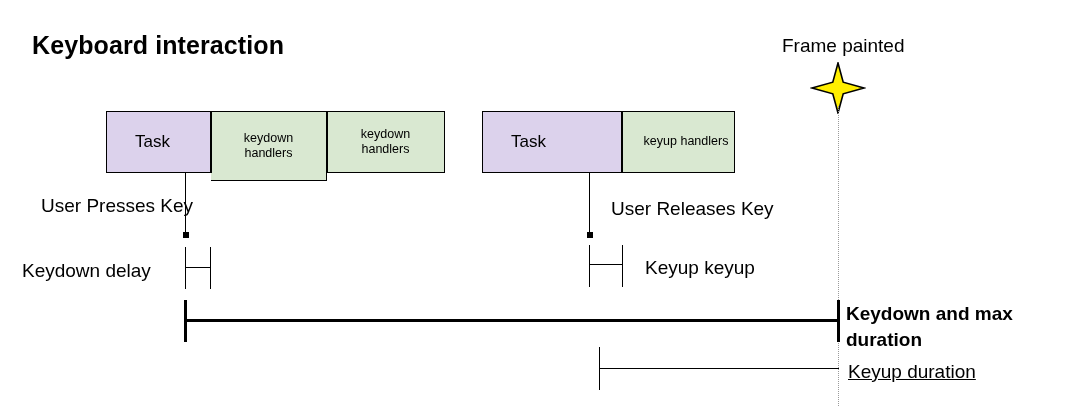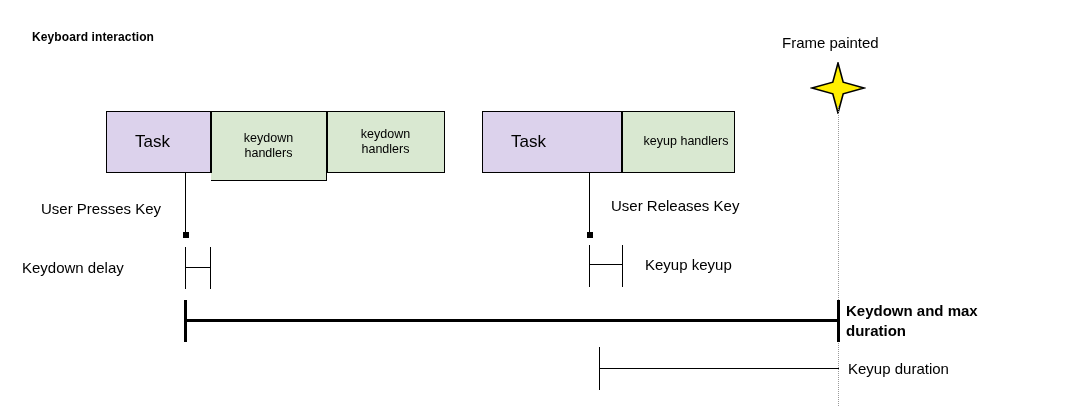--- a/index.html
+++ b/index.html
@@ -15,21 +15,21 @@
     font-family: "Liberation Sans", sans-serif;
     color: #000000;
     overflow: hidden;
   }
   .abs { position: absolute; }
 
   
   #title {
     left: 32px;
     top: 29px;
-    font-size: 12px;
+    font-size: 25px;
     font-weight: bold;
     letter-spacing: 0.1px;
     white-space: nowrap;
   }
 
   
   .box {
     box-sizing: border-box;
     border: 1.6px solid #000000;
     display: flex;
@@ -61,21 +61,21 @@
     background: #000000;
   }
 
   .dotted-line {
     width: 0;
     border-left: 1.6px dotted #9a9a9a;
   }
 
   
   .label {
-    font-size: 15px;
+    font-size: 19px;
     white-space: nowrap;
     line-height: 1.35;
   }
   .label.bold { font-weight: bold; }
   .label.wrap { white-space: normal; }
 
   
   #frame-star { left: 810px; top: 62px; width: 56px; height: 52px; }
 </style>
 </head>
@@ -109,21 +109,21 @@
         <div>handlers</div>
       </div>
     </div>
   </div>
 
   <div class="abs vline" style="left:210.5px; top:111px; height:62px;"></div>
   <div class="abs vline" style="left:326.5px; top:111px; height:62px;"></div>
 
   <div class="abs vline" style="left:185px; top:173px; height:62px;"></div>
   <div class="abs arrowdot" style="left:182.5px; top:232px;"></div>
-  <div class="abs label" style="left:41px; top:199px;">User Presses Key</div>
+  <div class="abs label" style="left:41px; top:193px;">User Presses Key</div>
 
   <div class="abs" style="left:482px; top:111px; display:flex;">
     <div class="box task" style="width:140px; height:62px;">Task</div>
     <div class="box handler" style="width:113px; height:62px; border-left:none;padding-left:16px;">keyup handlers</div>
   </div>
   <div class="abs vline" style="left:621.5px; top:111px; height:62px;"></div>
 
   <div class="abs vline" style="left:589px; top:173px; height:62px;"></div>
   <div class="abs arrowdot" style="left:586.5px; top:232px;"></div>
   <div class="abs label" style="left:22px; top:258px;">Keydown delay</div>
@@ -138,15 +138,15 @@
   <div class="abs hline" style="left:589px; top:264px; width:34px;"></div>
   <div class="abs label" style="left:645px; top:255px;">Keyup keyup</div>
 
   <div class="abs vthick" style="left:183.5px; top:300px; height:42px;"></div>
   <div class="abs hthick" style="left:183.5px; top:319px; width:656px;"></div>
   <div class="abs vthick" style="left:837px; top:300px; height:42px;"></div>
   <div class="abs label bold wrap" style="left:846px; top:301px; width:180px;">Keydown and max duration</div>
 
   <div class="abs vline" style="left:599px; top:347px; height:43px;"></div>
   <div class="abs hline" style="left:599px; top:368px; width:240px;"></div>
-  <div class="abs label" style="left:848px; top:359px;">Keyup duration</div>
+  <div class="abs label" style="left:848px; top:359px;text-decoration:underline;">Keyup duration</div>
 
 </div>
 
 </body></html>

